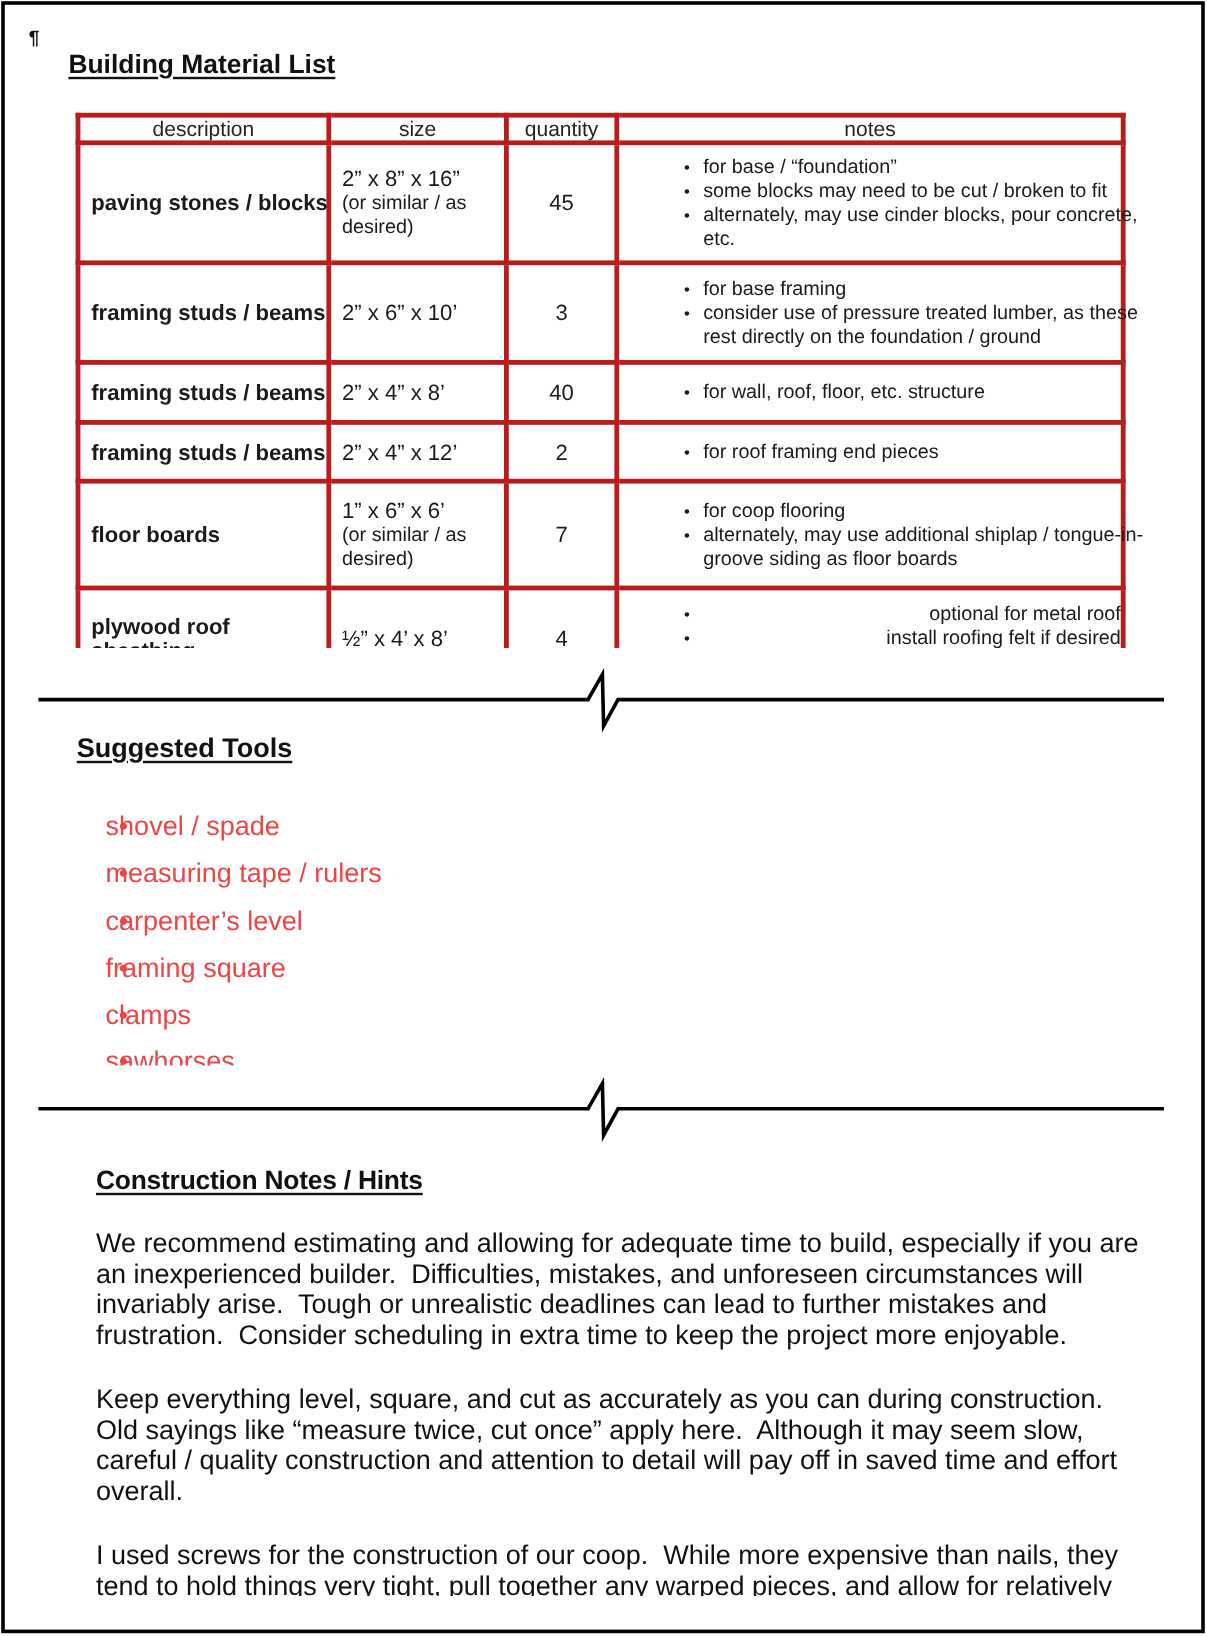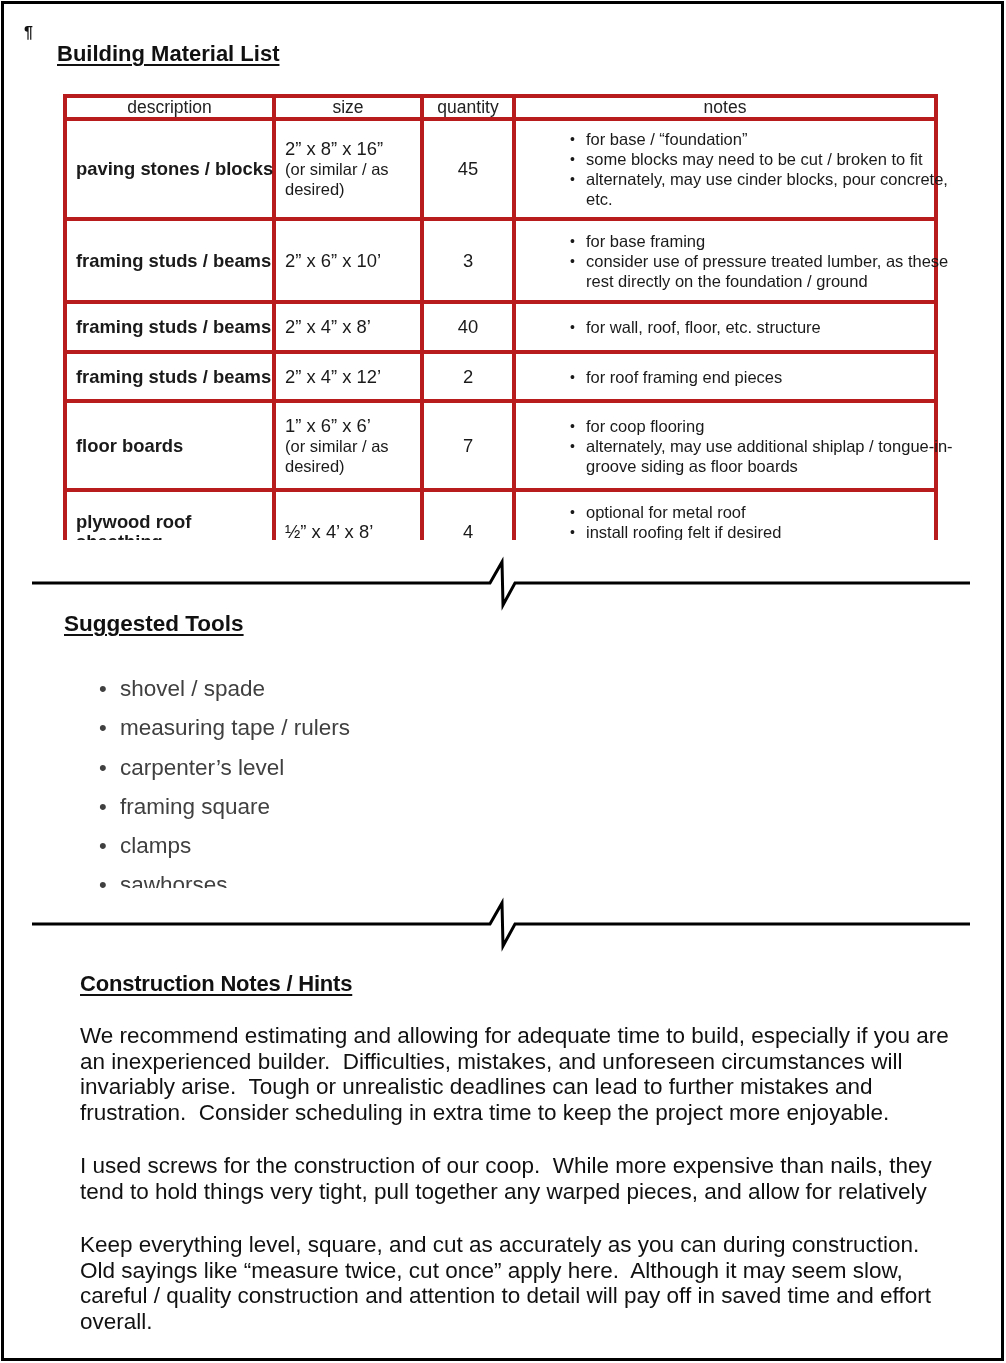--- a/index.html
+++ b/index.html
@@ -44,27 +44,27 @@
     .mt td.qty { text-align:center; font-size:18.4px; line-height:20px; }
     .mt td.notes ul { list-style:none; margin:0; padding:0 0 0 22px; }
     .mt td.notes li { position:relative; font-size:16.5px; line-height:20px; white-space:pre;margin-left:48px; }
     .mt td.notes li::before { content:"\2022"; position:absolute; left:-16px; top:0; font-size:14px; }
     .mt tbody tr:nth-child(1) { height:100px; }
     .mt tbody tr:nth-child(2) { height:83px; }
     .mt tbody tr:nth-child(3) { height:50px; }
     .mt tbody tr:nth-child(4) { height:49px; }
     .mt tbody tr:nth-child(5) { height:89px; }
     .mt tbody tr:nth-child(6) { height:84px; }
-    .mt tbody tr:nth-child(6) td.notes { padding-bottom:20px; }
+    .mt tbody tr:nth-child(6) td.notes { padding-bottom:20px;text-align:right; }
 
     
     .tools-list { position:absolute; left:0; top:69px; margin:0; padding:0; list-style:none; }
     .tools-list li {
-      position:relative; padding-left:120px; height:39.3px; line-height:39.3px;
-      font-size:22.5px; white-space:nowrap; color:#404040;
+      position:relative; padding-left:88px; height:39.3px; line-height:39.3px;
+      font-size:22.5px; white-space:nowrap; color:#ef4444;
     }
     .tools-list li::before { content:"\2022"; position:absolute; left:99px; top:0; font-size:22px; }
 
     
     .paras { position:absolute; left:60px; top:73px; }
     .para { margin:0 0 28px 0; font-size:22.5px; line-height:25.5px; white-space:pre; color:#111; }
 
     svg.breaks { position:absolute; left:0; top:0; width:1006px; height:1363px; pointer-events:none; z-index:4; }
   </style>
 </head>
@@ -192,25 +192,25 @@
     </ul>
 </div>
 
 <div class="clip" id="sec-notes">
   <h2 class="heading" id="notes-title">Construction Notes / Hints</h2>
   <div class="paras">
       <p class="para">We recommend estimating and allowing for adequate time to build, especially if you are
 an inexperienced builder.  Difficulties, mistakes, and unforeseen circumstances will
 invariably arise.  Tough or unrealistic deadlines can lead to further mistakes and
 frustration.  Consider scheduling in extra time to keep the project more enjoyable.</p>
-      <p class="para">I used screws for the construction of our coop.  While more expensive than nails, they
-tend to hold things very tight, pull together any warped pieces, and allow for relatively</p>
       <p class="para">Keep everything level, square, and cut as accurately as you can during construction.
 Old sayings like “measure twice, cut once” apply here.  Although it may seem slow,
 careful / quality construction and attention to detail will pay off in saved time and effort
 overall.</p>
+      <p class="para">I used screws for the construction of our coop.  While more expensive than nails, they
+tend to hold things very tight, pull together any warped pieces, and allow for relatively</p>
     </div>
 </div>
 
 <svg class="breaks" viewBox="0 0 1006 1363">
   <polyline points="32,583 490,583 502,562 503,605 515,583 970,583" fill="none" stroke="#000" stroke-width="3" stroke-linejoin="miter"></polyline>
   <polyline points="32,924 490,924 502,903 503,946 515,924 970,924" fill="none" stroke="#000" stroke-width="3" stroke-linejoin="miter"></polyline>
 </svg>
 
 </body></html>

